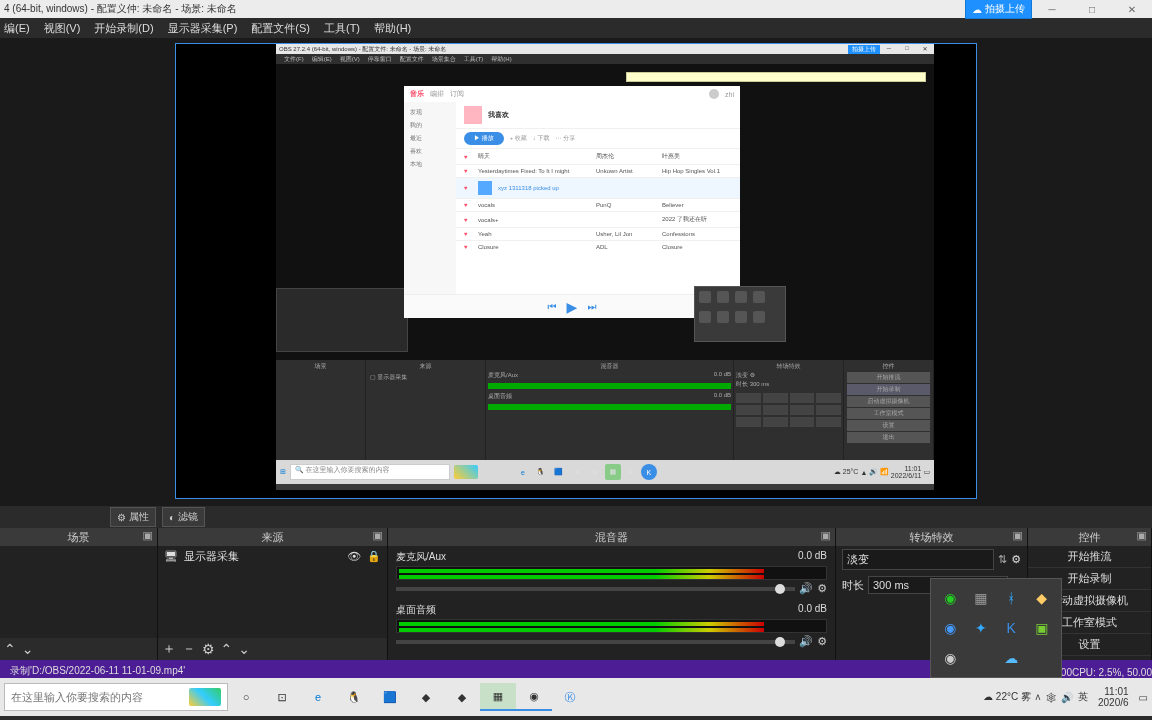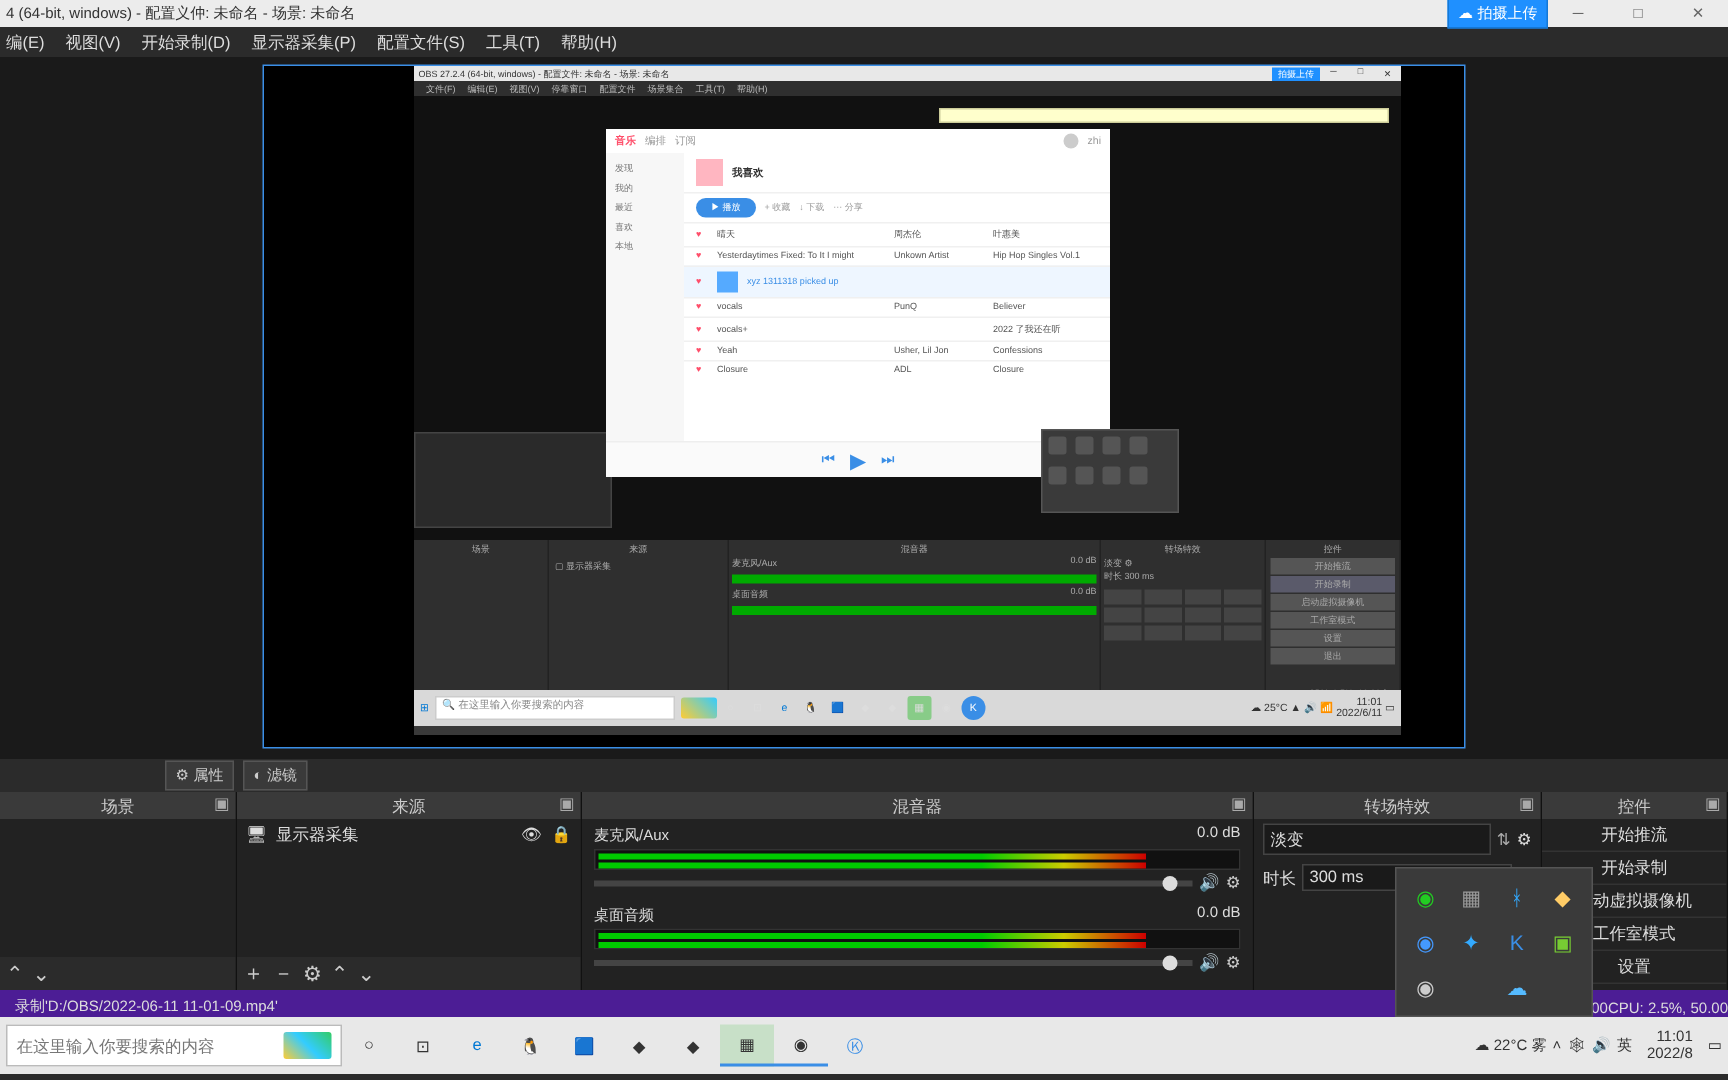--- a/index.html
+++ b/index.html
@@ -493,17 +493,17 @@
   <div class="tb-ic act" style="background:#c8e0c8">▦</div>
   <div class="tb-ic act">◉</div>
   <div class="tb-ic" style="color:#3a8ee6">Ⓚ</div>
   <div class="tb-right">
     <span>☁ <span>22°C 雾</span></span>
     <span>˄</span>
     <span>🕸</span>
     <span>🔊</span>
     <span>英</span>
     <div class="clock">
-      <span>11:01</span><br><span>2022/8</span>
+      <span>11:01</span><br><span>2020/6</span>
     </div>
     <span>▭</span>
   </div>
 </div>
 
 </body></html>

